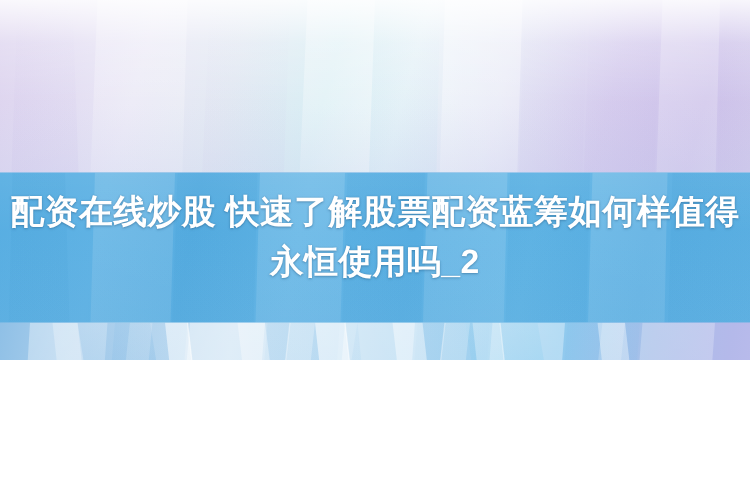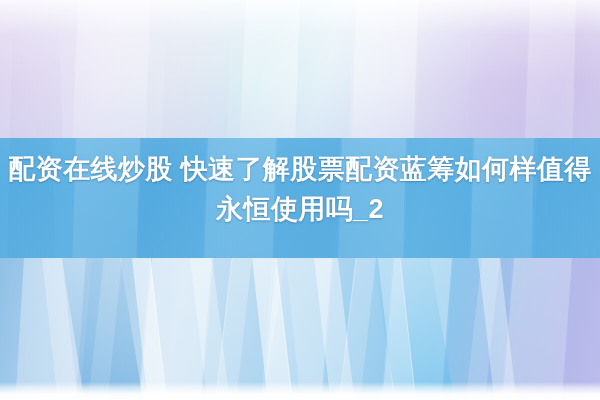--- a/index.html
+++ b/index.html
@@ -4,21 +4,21 @@
 <title>Banner</title>
 <style>
   html, body {
     margin: 0;
     padding: 0;
     background: #ffffff;
   }
   #banner {
     position: relative;
     width: 600px;
-    height: 400px;
+    height: 288px;
     overflow: hidden;
     font-family: "Liberation Sans", "DejaVu Sans", sans-serif;
     background: #cfd8f2;
   }
 
   
   .layer {
     position: absolute;
     left: 0;
     top: 0;

